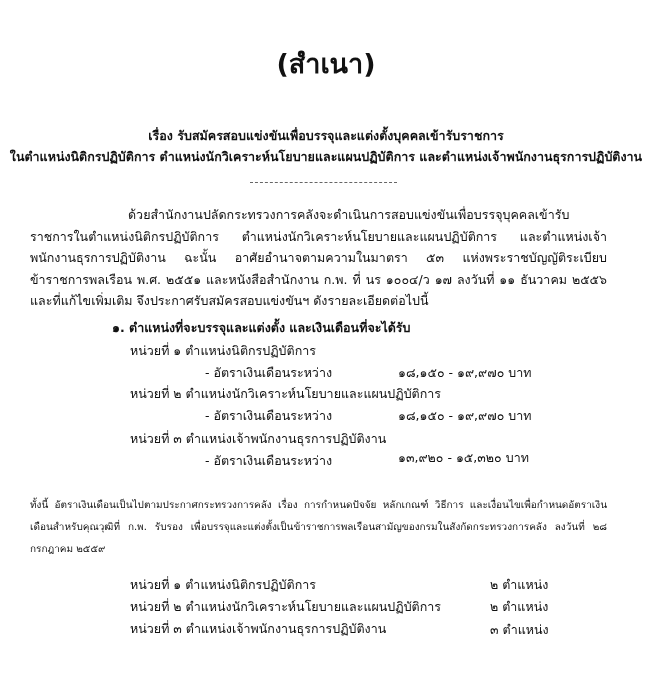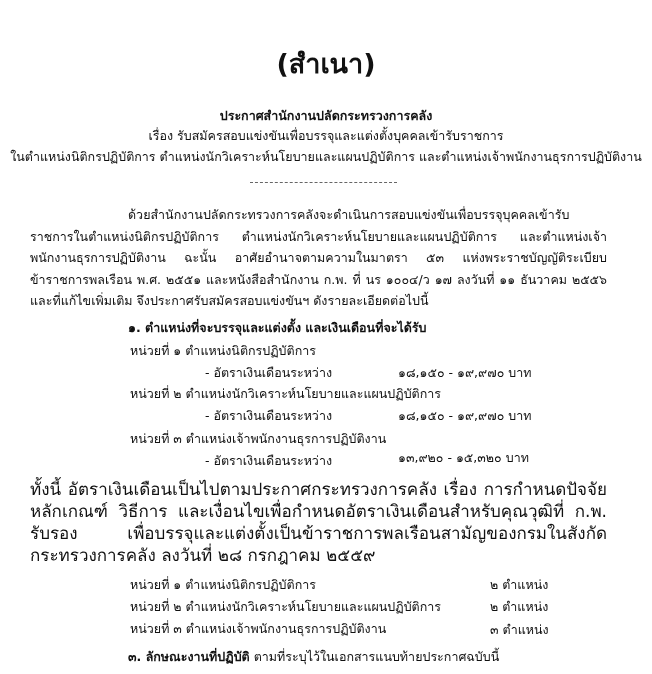--- a/index.html
+++ b/index.html
@@ -8,51 +8,50 @@
     font-family: "DejaVu Sans", "Liberation Sans", sans-serif;
     color: #111111;
   }
   .page { position: absolute; left: 0; top: 0; width: 560px; height: 674px; }
   .title {
     position: absolute; left: 0; width: 652px; top: 46px; text-align: center;
     font-size: 27px; font-weight: bold; line-height: 36px;
   }
   .center-line {
     position: absolute; left: 0; width: 652px; text-align: center;
-    font-size: 12.5px; line-height: 20px; white-space: nowrap;
+    font-size: 12.5px; line-height: 20px; white-space: nowrap; font-weight: bold;
   }
   .bold { font-weight: bold; }
   .divider {
     position: absolute; left: 250px; width: 147px; top: 182px;
     border-top: 1.5px dashed #666; height: 0;
   }
   .body-para {
     position: absolute; left: 30px; width: 577px; top: 204px;
     font-size: 12.5px; line-height: 21.5px; text-align: justify;
     text-indent: 98px;
   }
   .line { position: absolute; font-size: 12.5px; line-height: 20px; white-space: nowrap; }
-  .sec-head { left: 128px; font-weight: bold; }
+  .sec-head { left: 112px; font-weight: bold; }
   .sec-head .normal { font-weight: normal; }
   .unit { left: 130px; }
   .rate-label { left: 205px; }
   .rate-value { left: 398px; }
   .count { left: 490px; }
   .note-para {
-    position: absolute; left: 30px; width: 577px; top: 478px;
-    font-size: 17px; line-height: 22px; text-align: justify;
+    position: absolute; left: 30px; width: 577px; top: 494px;
+    font-size: 10px; line-height: 22px; text-align: justify;
   }
 </style>
 </head>
 <body>
 
 <div class="page">
   <div class="title">(สำเนา)</div>
 
-  <div class="center-line bold" style="top:106px;">ประกาศสำนักงานปลัดกระทรวงการคลัง</div>
   <div class="center-line" style="top:126px;">เรื่อง รับสมัครสอบแข่งขันเพื่อบรรจุและแต่งตั้งบุคคลเข้ารับราชการ</div>
   <div class="center-line" style="top:147px;">ในตำแหน่งนิติกรปฏิบัติการ ตำแหน่งนักวิเคราะห์นโยบายและแผนปฏิบัติการ และตำแหน่งเจ้าพนักงานธุรการปฏิบัติงาน</div>
   <div class="divider"></div>
 
   <div class="body-para">ด้วยสำนักงานปลัดกระทรวงการคลังจะดำเนินการสอบแข่งขันเพื่อบรรจุบุคคลเข้ารับราชการในตำแหน่งนิติกรปฏิบัติการ ตำแหน่งนักวิเคราะห์นโยบายและแผนปฏิบัติการ และตำแหน่งเจ้าพนักงานธุรการปฏิบัติงาน ฉะนั้น อาศัยอำนาจตามความในมาตรา ๕๓ แห่งพระราชบัญญัติระเบียบข้าราชการพลเรือน พ.ศ. ๒๕๕๑ และหนังสือสำนักงาน ก.พ. ที่ นร ๑๐๐๔/ว ๑๗ ลงวันที่ ๑๑ ธันวาคม ๒๕๕๖ และที่แก้ไขเพิ่มเติม จึงประกาศรับสมัครสอบแข่งขันฯ ดังรายละเอียดต่อไปนี้</div>
 
   <div class="line sec-head" style="top:318px;">๑. ตำแหน่งที่จะบรรจุและแต่งตั้ง และเงินเดือนที่จะได้รับ</div>
 
   <div class="line unit" style="top:341px;">หน่วยที่ ๑ ตำแหน่งนิติกรปฏิบัติการ</div>
   <div class="line rate-label" style="top:363px;">- อัตราเงินเดือนระหว่าง</div>
@@ -71,16 +70,13 @@
 
   <div class="line unit" style="top:575px;">หน่วยที่ ๑ ตำแหน่งนิติกรปฏิบัติการ</div>
   <div class="line count" style="top:575px;">๒ ตำแหน่ง</div>
 
   <div class="line unit" style="top:597px;">หน่วยที่ ๒ ตำแหน่งนักวิเคราะห์นโยบายและแผนปฏิบัติการ</div>
   <div class="line count" style="top:597px;">๒ ตำแหน่ง</div>
 
   <div class="line unit" style="top:619px;">หน่วยที่ ๓ ตำแหน่งเจ้าพนักงานธุรการปฏิบัติงาน</div>
   <div class="line count" style="top:620px;">๓ ตำแหน่ง</div>
 
-  <div class="line sec-head" style="top:647px;">
-    <span>๓. ลักษณะงานที่ปฏิบัติ</span><span class="normal"> ตามที่ระบุไว้ในเอกสารแนบท้ายประกาศฉบับนี้</span>
-  </div>
 </div>
 
 </body></html>

